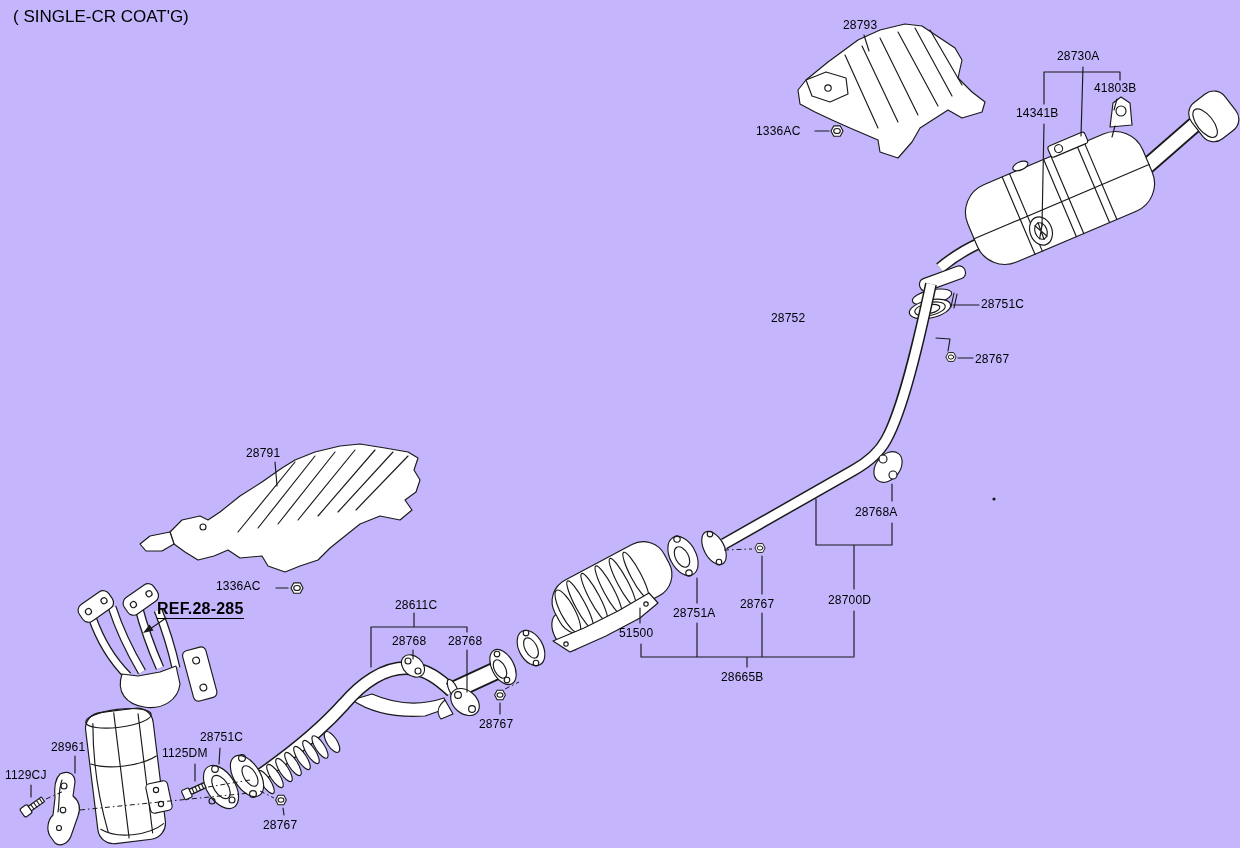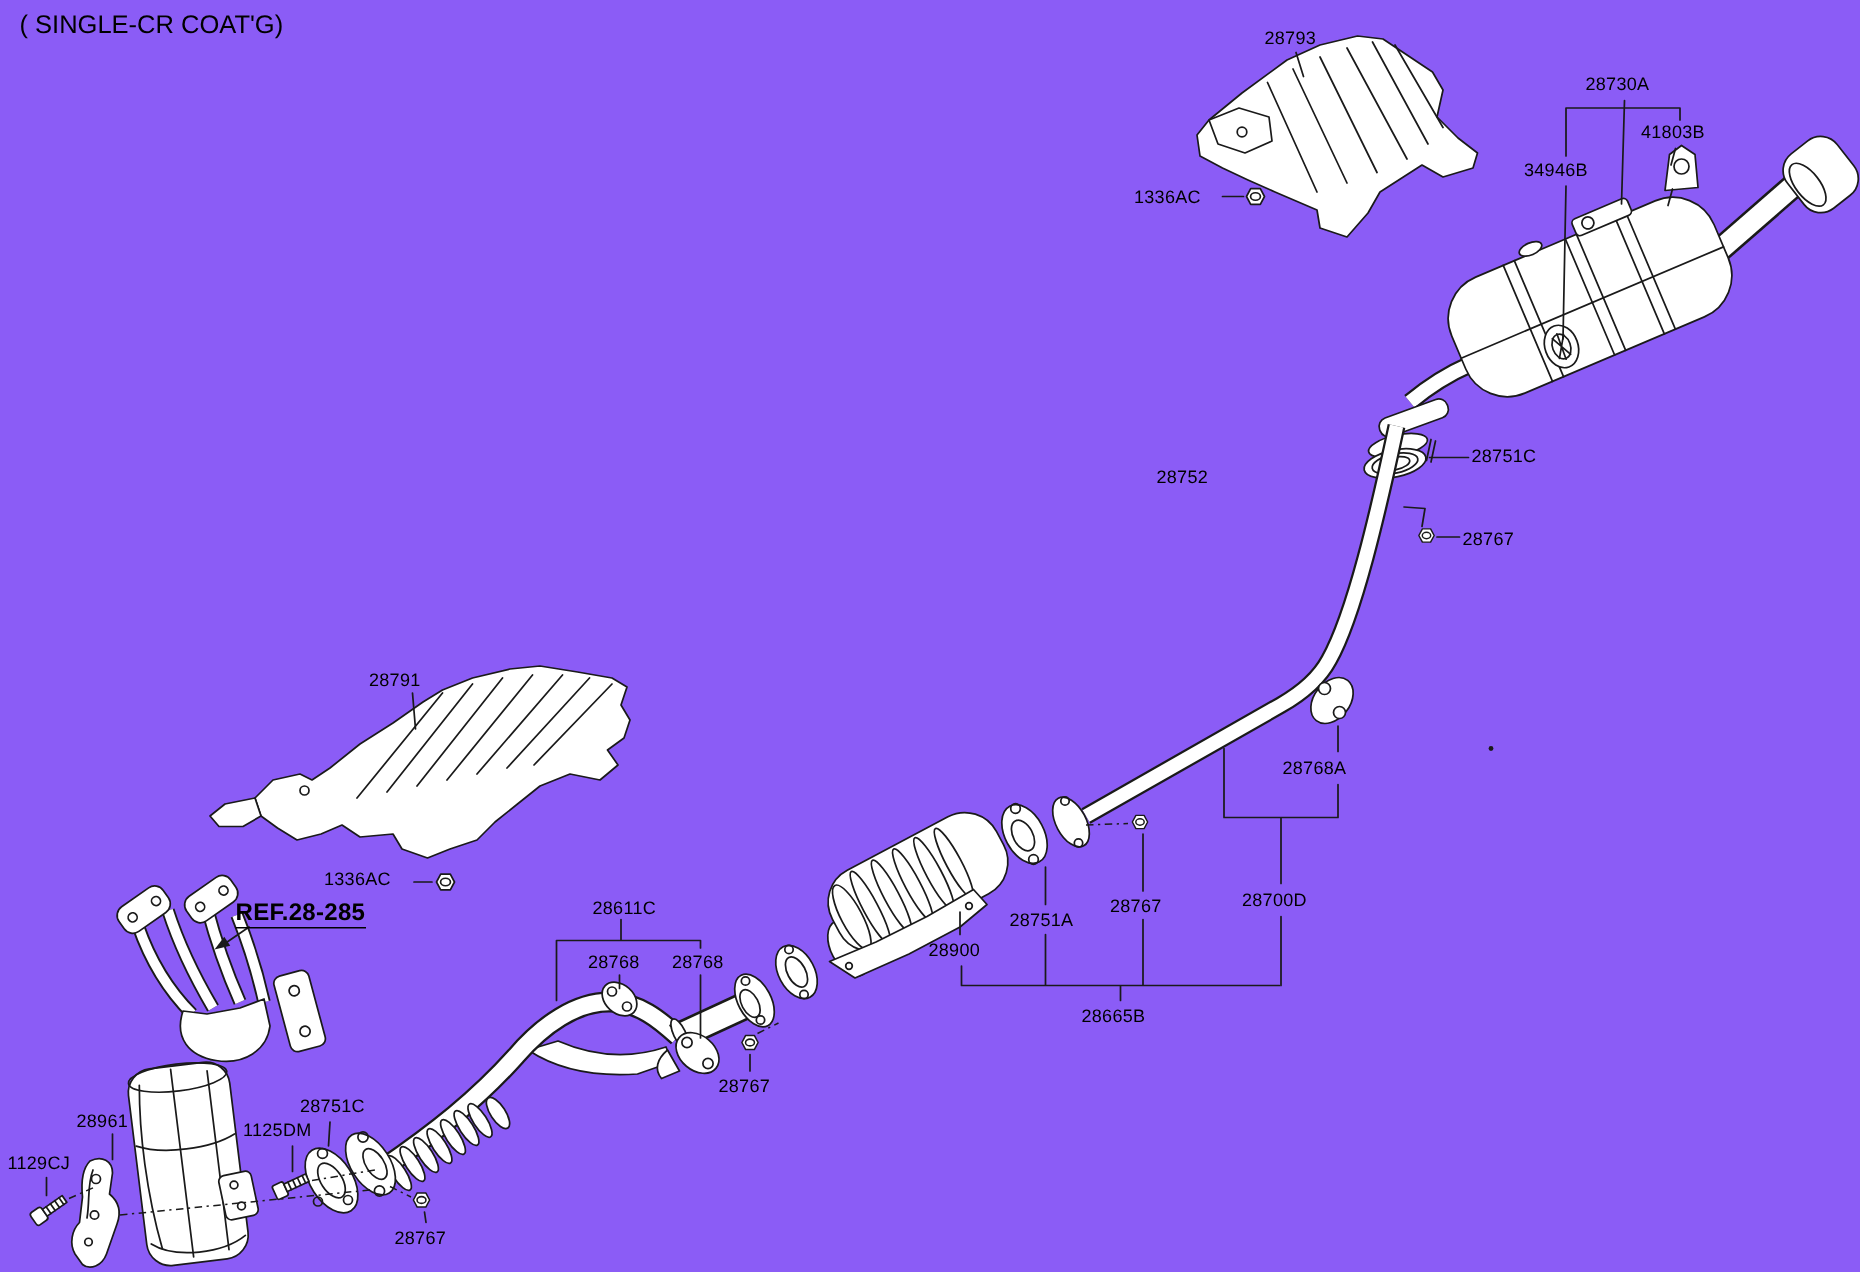--- a/index.html
+++ b/index.html
@@ -1,20 +1,20 @@
 <!DOCTYPE html>
 <html><head>
 <meta charset="utf-8">
 <style>
   html,body{margin:0;padding:0;}
   body{
     width:1240px;height:848px;background:#ffffff;overflow:hidden;
     font-family:"Liberation Sans","DejaVu Sans",sans-serif;
   }
-  .canvas{position:relative;width:1240px;height:848px;background:#8b5cf6;}
+  .canvas{position:relative;width:1240px;height:848px;background:#c4b5fd;}
   svg{position:absolute;left:0;top:0;}
   .part-label{
     position:absolute;white-space:nowrap;
     font-size:12px;letter-spacing:.2px;color:#000;line-height:19px;
   }
   .ref-link{
     position:absolute;white-space:nowrap;
     font-size:16px;letter-spacing:.2px;color:#000;line-height:19px;
     border-bottom:1.6px solid #000;padding-bottom:0px;cursor:pointer;font-weight:bold;
   }
@@ -298,32 +298,32 @@
     <use href="#nut" transform="translate(281 800) scale(0.9)"></use>
   </g>
 </svg>
 
 <div class="note">( SINGLE-CR COAT'G)</div>
 
 <div class="part-label" style="left:843px;top:16px">28793</div>
 <div class="part-label" style="left:756px;top:122px">1336AC</div>
 <div class="part-label" style="left:1057px;top:47px">28730A</div>
 <div class="part-label" style="left:1094px;top:79px">41803B</div>
-<div class="part-label" style="left:1016px;top:104px">34946B</div>
+<div class="part-label" style="left:1016px;top:104px">14341B</div>
 <div class="part-label" style="left:981px;top:295px">28751C</div>
 <div class="part-label" style="left:771px;top:309px">28752</div>
 <div class="part-label" style="left:975px;top:350px">28767</div>
 <div class="part-label" style="left:855px;top:503px">28768A</div>
 <div class="part-label" style="left:828px;top:591px">28700D</div>
 <div class="part-label" style="left:246px;top:444px">28791</div>
 <div class="part-label" style="left:216px;top:577px">1336AC</div>
 <div class="part-label" style="left:395px;top:596px">28611C</div>
 <div class="part-label" style="left:392px;top:632px">28768</div>
 <div class="part-label" style="left:448px;top:632px">28768</div>
-<div class="part-label" style="left:619px;top:624px">28900</div>
+<div class="part-label" style="left:619px;top:624px">51500</div>
 <div class="part-label" style="left:673px;top:604px">28751A</div>
 <div class="part-label" style="left:740px;top:595px">28767</div>
 <div class="part-label" style="left:721px;top:668px">28665B</div>
 <div class="part-label" style="left:51px;top:738px">28961</div>
 <div class="part-label" style="left:5px;top:766px">1129CJ</div>
 <div class="part-label" style="left:162px;top:744px">1125DM</div>
 <div class="part-label" style="left:200px;top:728px">28751C</div>
 <div class="part-label" style="left:263px;top:816px">28767</div>
 <div class="part-label" style="left:479px;top:715px">28767</div>
 

